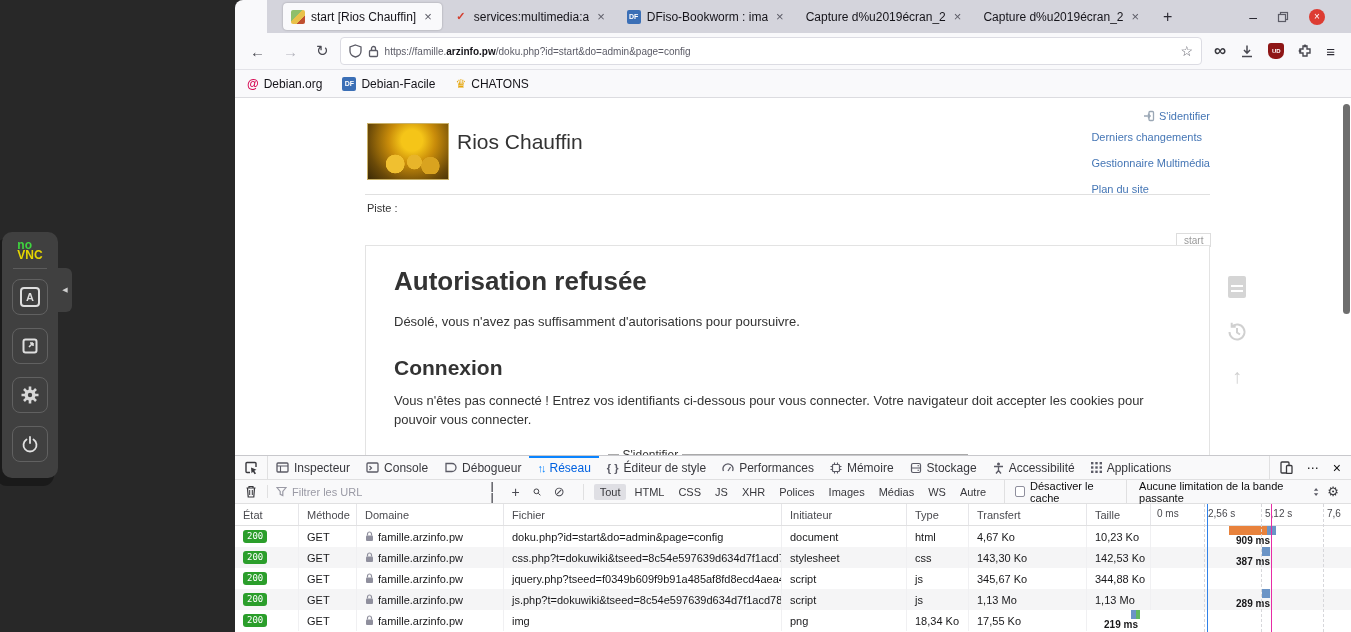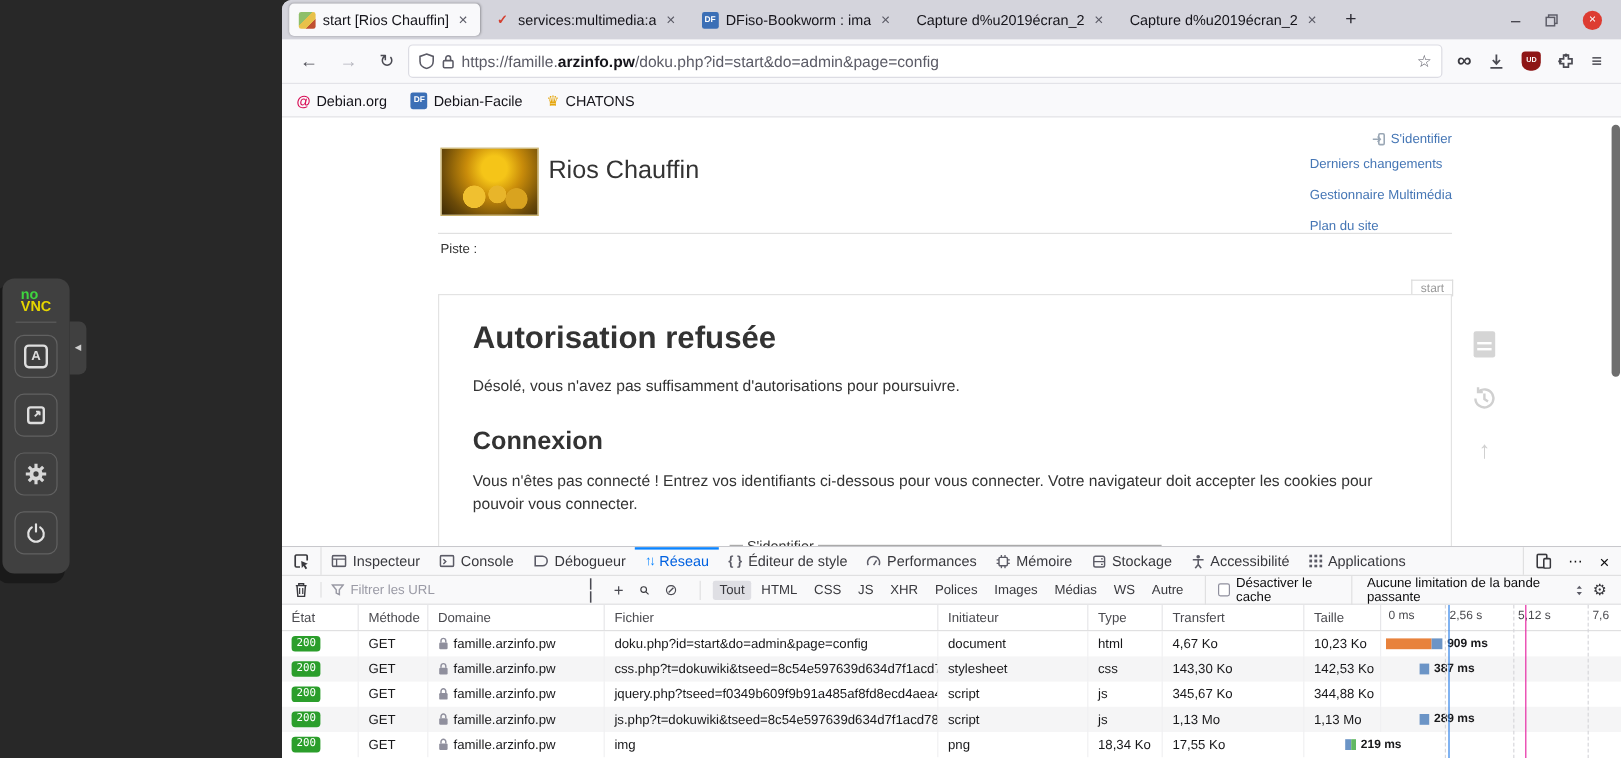--- a/index.html
+++ b/index.html
@@ -21,21 +21,21 @@
                align-items:center; justify-content:center; font-size:11px; font-weight:bold; color:#dedede; }
   .novnc-handle { position:absolute; left:58px; top:268px; width:14px; height:44px; background:#404040;
                   border-radius:0 6px 6px 0; color:#cfcfcf; font-size:7px; display:flex; align-items:center;
                   justify-content:center; z-index:4; }
 
   
   .browser { position:absolute; left:235px; top:0; width:1116px; height:632px; background:#f9f9fb;
              border-radius:8px 0 0 0; overflow:hidden; display:flex; flex-direction:column; }
 
   
-  .tabbar { height:33px; background:#d4d4dc; display:flex; align-items:center; padding:0 6px; flex:none; }
+  .tabbar { height:33px; background:#d4d4dc; display:flex; align-items:center; padding:0 16px; flex:none;margin-left:32px; }
   .tab { height:27px; display:flex; align-items:center; gap:6px; padding:0 8px; border-radius:4px;
          font-size:12px; color:#15141a; max-width:178px; min-width:0; margin-right:4px; }
   .tab.active { background:#f9f9fb; box-shadow:0 0 2px rgba(0,0,0,.3); }
   .tab .tlabel { flex:1; white-space:nowrap; overflow:hidden; min-width:0; }
   .tab .tclose { color:#5b5b66; font-size:13px; padding:0 2px; flex:none; }
   .fav { width:14px; height:14px; flex:none; display:flex; align-items:center; justify-content:center; font-size:11px; }
   .fav-doku { background:linear-gradient(135deg,#8fbf6a 0 40%,#e8c14a 40% 70%,#c05030 70%); border-radius:2px; }
   .fav-check { color:#d43f2f; font-weight:bold; }
   .fav-df, .bm-df { background:#3b6fb6; color:#fff; border-radius:2px; font-size:7px; font-weight:bold;
                     width:14px; height:14px; display:flex; align-items:center; justify-content:center; }
@@ -45,21 +45,21 @@
   .winclose { width:16px; height:16px; background:#dd3c32; color:#fff; border-radius:50%; font-size:10px;
               display:flex; align-items:center; justify-content:center; }
 
   
   .navbar { height:37px; background:#f9f9fb; display:flex; align-items:center; padding:0 8px; gap:4px;
             border-bottom:1px solid #e3e3e8; flex:none; }
   .navbtn { font-size:15px; color:#4a4a52; padding:2px 7px; }
   .navbtn.disabled { color:#b5b5bd; }
   .urlbar { flex:1; height:28px; background:#fff; border:1px solid #dcdce3; border-radius:4px;
             display:flex; align-items:center; padding:0 8px; gap:6px; min-width:0; }
-  .urltext { font-size:13px; color:#5b5b66; white-space:nowrap; overflow:hidden; flex:1; min-width:0; }
+  .urltext { font-size:10px; color:#5b5b66; white-space:nowrap; overflow:hidden; flex:1; min-width:0; }
   .urltext b { color:#15141a; font-weight:bold; }
   .urlstar { font-size:14px; color:#5b5b66; }
   .navicons { display:flex; align-items:center; gap:14px; padding:0 8px; }
   .inf { font-size:17px; font-weight:bold; color:#3a3a40; }
   .udshield { width:16px; height:16px; background:#8e1616; border-radius:3px 3px 7px 7px; color:#fff;
               font-size:6px; font-weight:bold; display:flex; align-items:center; justify-content:center; }
   .menu { font-size:15px; color:#2b2a33; }
 
   
   .bookmarks { height:28px; background:#f9f9fb; display:flex; align-items:center; gap:20px; padding:0 12px;
@@ -133,21 +133,21 @@
   .nt-head { height:22px; border-bottom:1px solid #e0e0e1; }
   .nt-head .hcell { font-size:11px; color:#4a4a4f; display:flex; align-items:center; padding:0 8px;
                     border-right:1px solid #e6e6e9; white-space:nowrap; overflow:hidden; }
   .nt-row { height:21px; }
   .nt-row.alt { background:#f5f5f6; }
   .cell { display:flex; align-items:center; padding:0 8px; font-size:11px; color:#18181a;
           border-right:1px solid #f0f0f2; white-space:nowrap; overflow:hidden; }
   .badge { font-family:"DejaVu Sans Mono", monospace; font-size:9px; background:#2b9e2b; color:#fff;
            padding:1px 4px; border-radius:3px; line-height:1.2; }
   .dom { display:flex; gap:4px; align-items:center; }
-  .wfcell { position:relative; overflow:visible; padding:0 2px; border-right:none; }
+  .wfcell { position:relative; overflow:visible; padding:0 2px; border-right:none;flex-direction:column; }
   .wbar { display:flex; height:9px; flex:none; }
   .wbar span { display:block; height:9px; }
   .wlabel { font-size:10px; font-weight:bold; color:#18181a; margin-left:4px; }
   .tickwrap { position:relative; width:100%; height:100%; }
   .tick { position:absolute; top:4px; font-size:10px; color:#4a4a4f; white-space:nowrap; }
   .vline { position:absolute; top:0; bottom:0; width:1px; z-index:3; }
   .vline.dashed { border-left:1px dashed #d7d7db; width:0; }
   .vline.dom { background:#2f81e8; }
   .vline.load { background:#e72ca5; }
 

